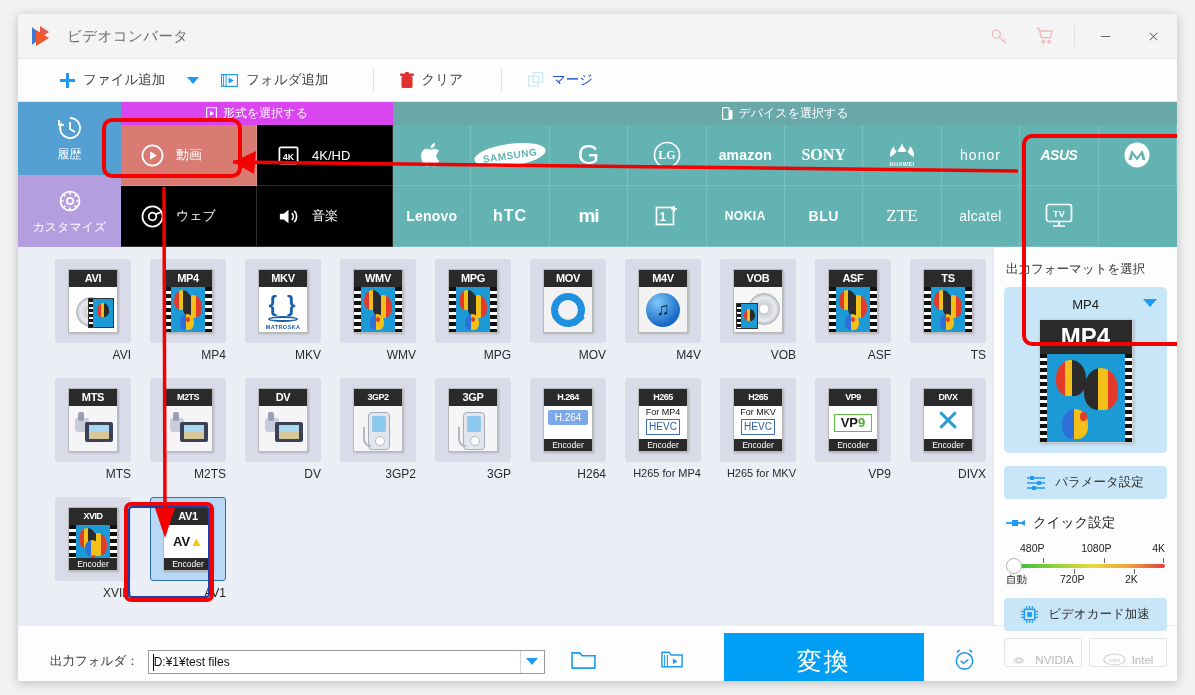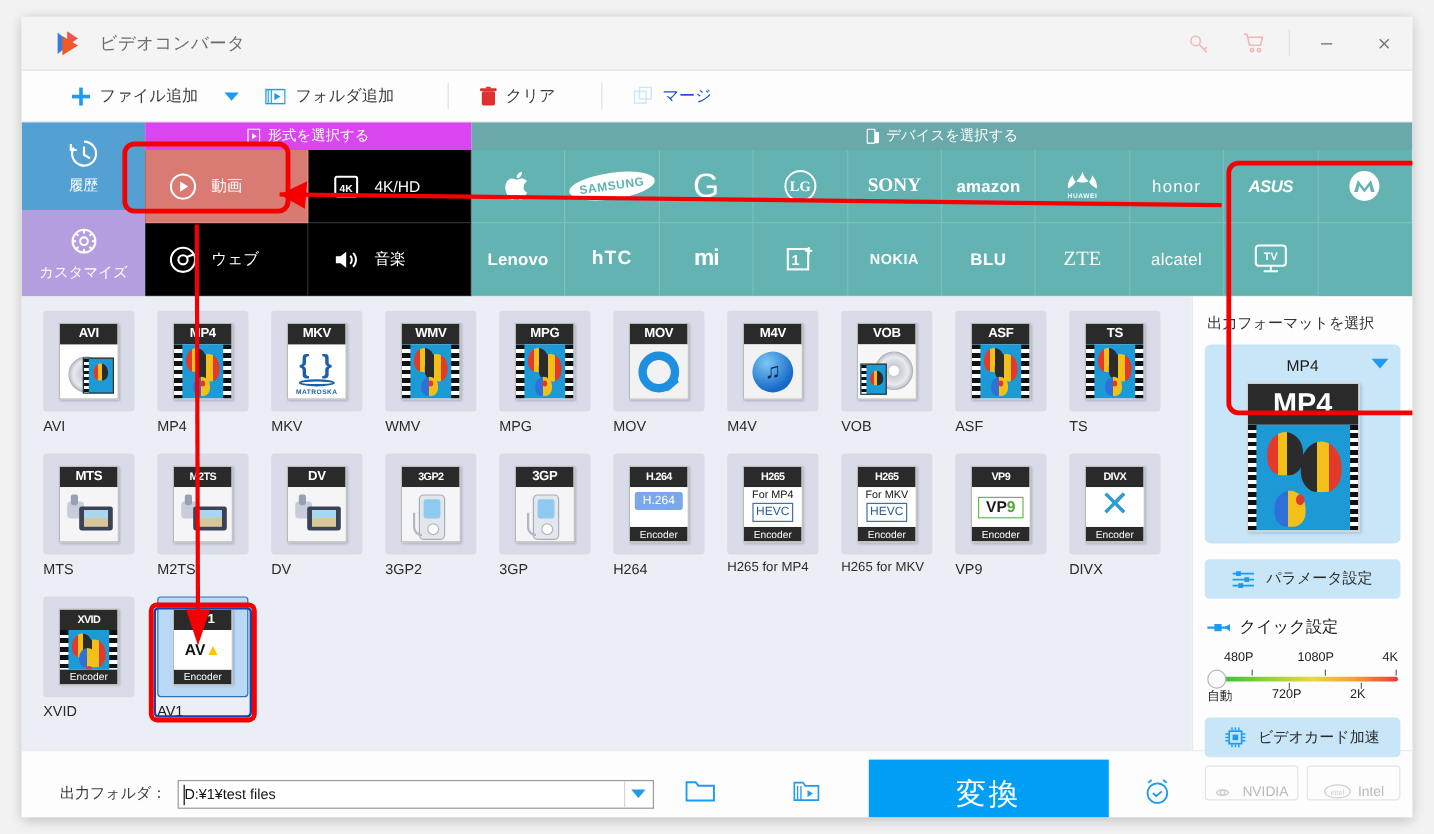--- a/index.html
+++ b/index.html
@@ -13,21 +13,21 @@
     position:absolute; left:18px; top:14px;
     width:1159px; height:667px;
     background:#fdfdfd;
     box-shadow:0 2px 10px rgba(0,0,0,.22);
     overflow:hidden;
   }
 
   
   .titlebar{
     height:45px; background:#f4f4f4; border-bottom:1px solid #e4e4e4;
-    display:flex; align-items:center; position:relative;padding-left:16px;
+    display:flex; align-items:center; position:relative;
   }
   .logo{ width:22px; height:22px; margin-left:13px; position:relative; }
   .logo .l1{position:absolute;left:1px;top:2px;width:0;height:0;
     border-left:11px solid #3d7bd8;border-top:9px solid transparent;border-bottom:9px solid transparent;}
   .logo .l2{position:absolute;left:5px;top:5px;width:0;height:0;
     border-left:13px solid #f05a28;border-top:8px solid transparent;border-bottom:8px solid transparent;}
   .logo .l3{position:absolute;left:9px;top:1px;width:0;height:0;
     border-left:9px solid #e8453c;border-top:6px solid transparent;border-bottom:6px solid transparent;opacity:.9}
   .apptitle{ margin-left:14px; font-size:14.5px; color:#6d6d6d; letter-spacing:.4px;}
   .tb-right{ margin-left:auto; display:flex; align-items:center; height:100%; }
@@ -74,21 +74,21 @@
   .devs .grid{ height:122px; display:grid; grid-template-columns:repeat(10,1fr); grid-template-rows:1fr 1fr;
     background:#63b3b3;}
   .dev{ display:flex; align-items:center; justify-content:center; color:#fff; cursor:pointer;
     border-right:1px solid rgba(255,255,255,.16); border-bottom:1px solid rgba(255,255,255,.16);
     font-size:13px; font-weight:bold; letter-spacing:.2px;}
 
   
   .body{ display:flex; height:378px; }
   .fmtpane{ width:975px; background:#eceef5; position:relative; overflow:hidden; padding:12px 0 0 18px;}
   .fmtgrid{ display:grid; grid-template-columns:repeat(10,95px); grid-auto-rows:119px; }
-  .fcell{ width:95px; height:119px; display:flex; flex-direction:column; align-items:flex-start; cursor:pointer;}
+  .fcell{ width:95px; height:119px; display:flex; flex-direction:column; align-items:flex-end; cursor:pointer;}
   .fbox{ width:76px; height:84px; border-radius:3px; display:flex; align-items:center; justify-content:center;
          background:#d9dce8; }
   .fcell.sel .fbox{ background:#b9d8f5; border:1px solid #2f6fb5; }
   .fcell.sel .flbl{ color:#1a1a1a; }
   .flbl{ font-size:12px; color:#2b2b2b; margin-top:5px; }
 
   
   .doc{ width:50px; height:64px; background:#fff; border:1px solid #b9b9b9; position:relative;
         box-shadow:1px 1px 2px rgba(0,0,0,.2); display:flex; flex-direction:column; overflow:hidden;}
   .doc .bar{ background:#2a2a2a; color:#fff; font-size:11px; font-weight:bold; text-align:center;
@@ -366,25 +366,25 @@
         </div>
         <div class="dev" style="font-size:28px;font-weight:normal">
           <span>G</span>
         </div>
         <div class="dev">
           <svg width="28" height="28" viewBox="0 0 28 28">
             <circle cx="14" cy="14" r="12.5" fill="none" stroke="#fff" stroke-width="1.7"></circle>
             <text x="14" y="18" font-size="12" fill="#fff" text-anchor="middle" font-family="Liberation Serif, serif">LG</text>
           </svg>
         </div>
+        <div class="dev" style="font-size:14px;font-weight:bold">
+          <span>amazon</span>
+        </div>
         <div class="dev" style="font-family:'Liberation Serif',serif;font-size:16px;letter-spacing:0">
           <span>SONY</span>
-        </div>
-        <div class="dev" style="font-size:14px;font-weight:bold">
-          <span>amazon</span>
         </div>
         <div class="dev" style="flex-direction:column;gap:1px">
           <svg width="26" height="17" viewBox="0 0 26 17" fill="#fff">
             <path d="M13 0c-1 4-3 6-5 8 2 1 3.5 1 5 1s3-0 5-1c-2-2-4-4-5-8z"></path>
             <path d="M5 3C2 6 .5 10 1 14c2.5-1 5-3 6.5-5.5C6 7 5 5 5 3z"></path>
             <path d="M21 3c3 3 4.5 7 4 11-2.5-1-5-3-6.5-5.5C20 7 21 5 21 3z"></path>
           </svg>
           <span style="font-size:5.5px;letter-spacing:.5px">HUAWEI</span>
         </div>
         <div class="dev" style="font-size:14px;font-weight:normal;letter-spacing:1px">

